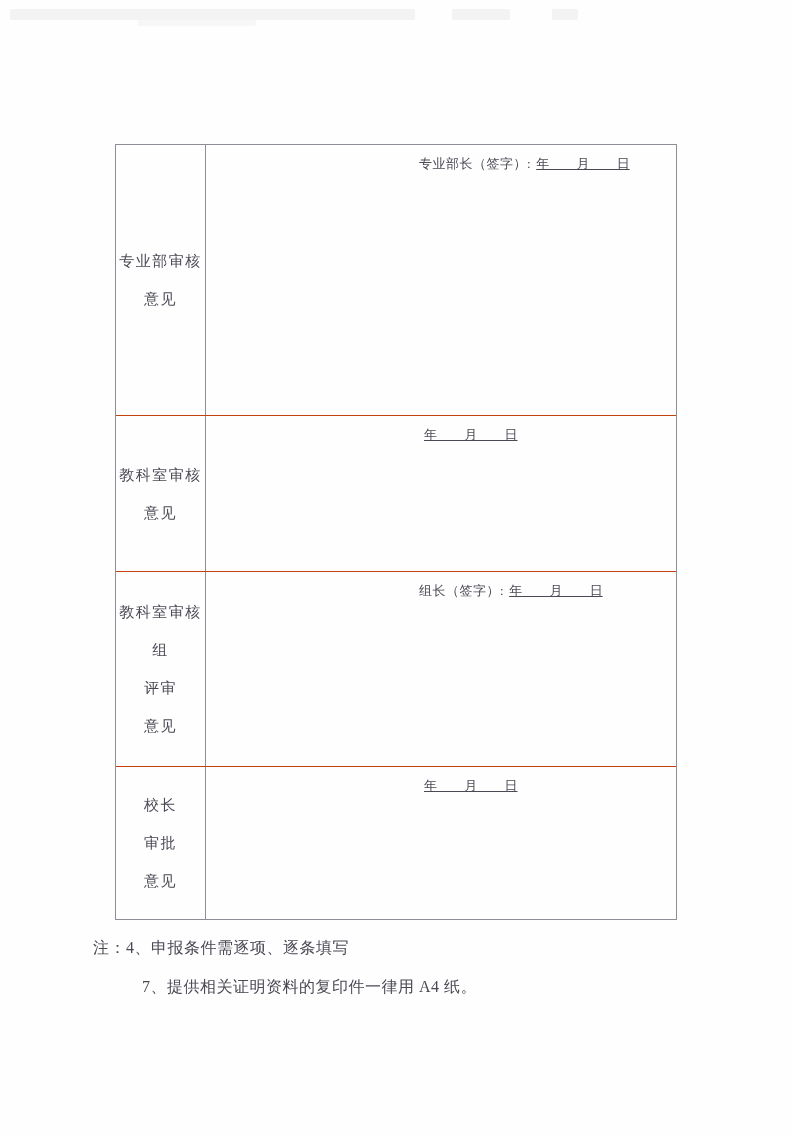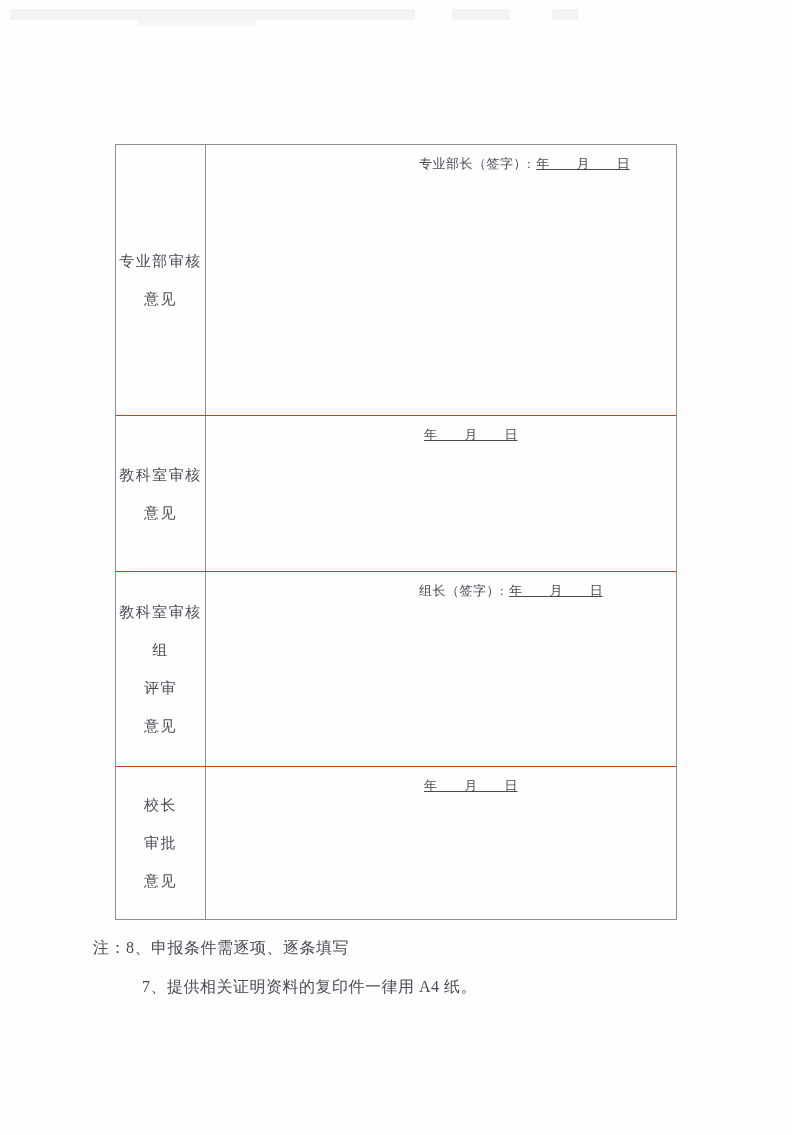--- a/index.html
+++ b/index.html
@@ -133,14 +133,14 @@
     <div class="label-cell">校长
 审批
 意见</div>
     <div class="opinion-cell">
       <div class="date-line">年 月 日</div>
     </div>
   </div>
 
 </div>
 
-<div class="note-line note-1">注：8、申报条件需逐项、逐条填写</div>
+<div class="note-line note-1">注：4、申报条件需逐项、逐条填写</div>
 <div class="note-line note-2">7、提供相关证明资料的复印件一律用 A4 纸。</div>
 
 </body></html>

